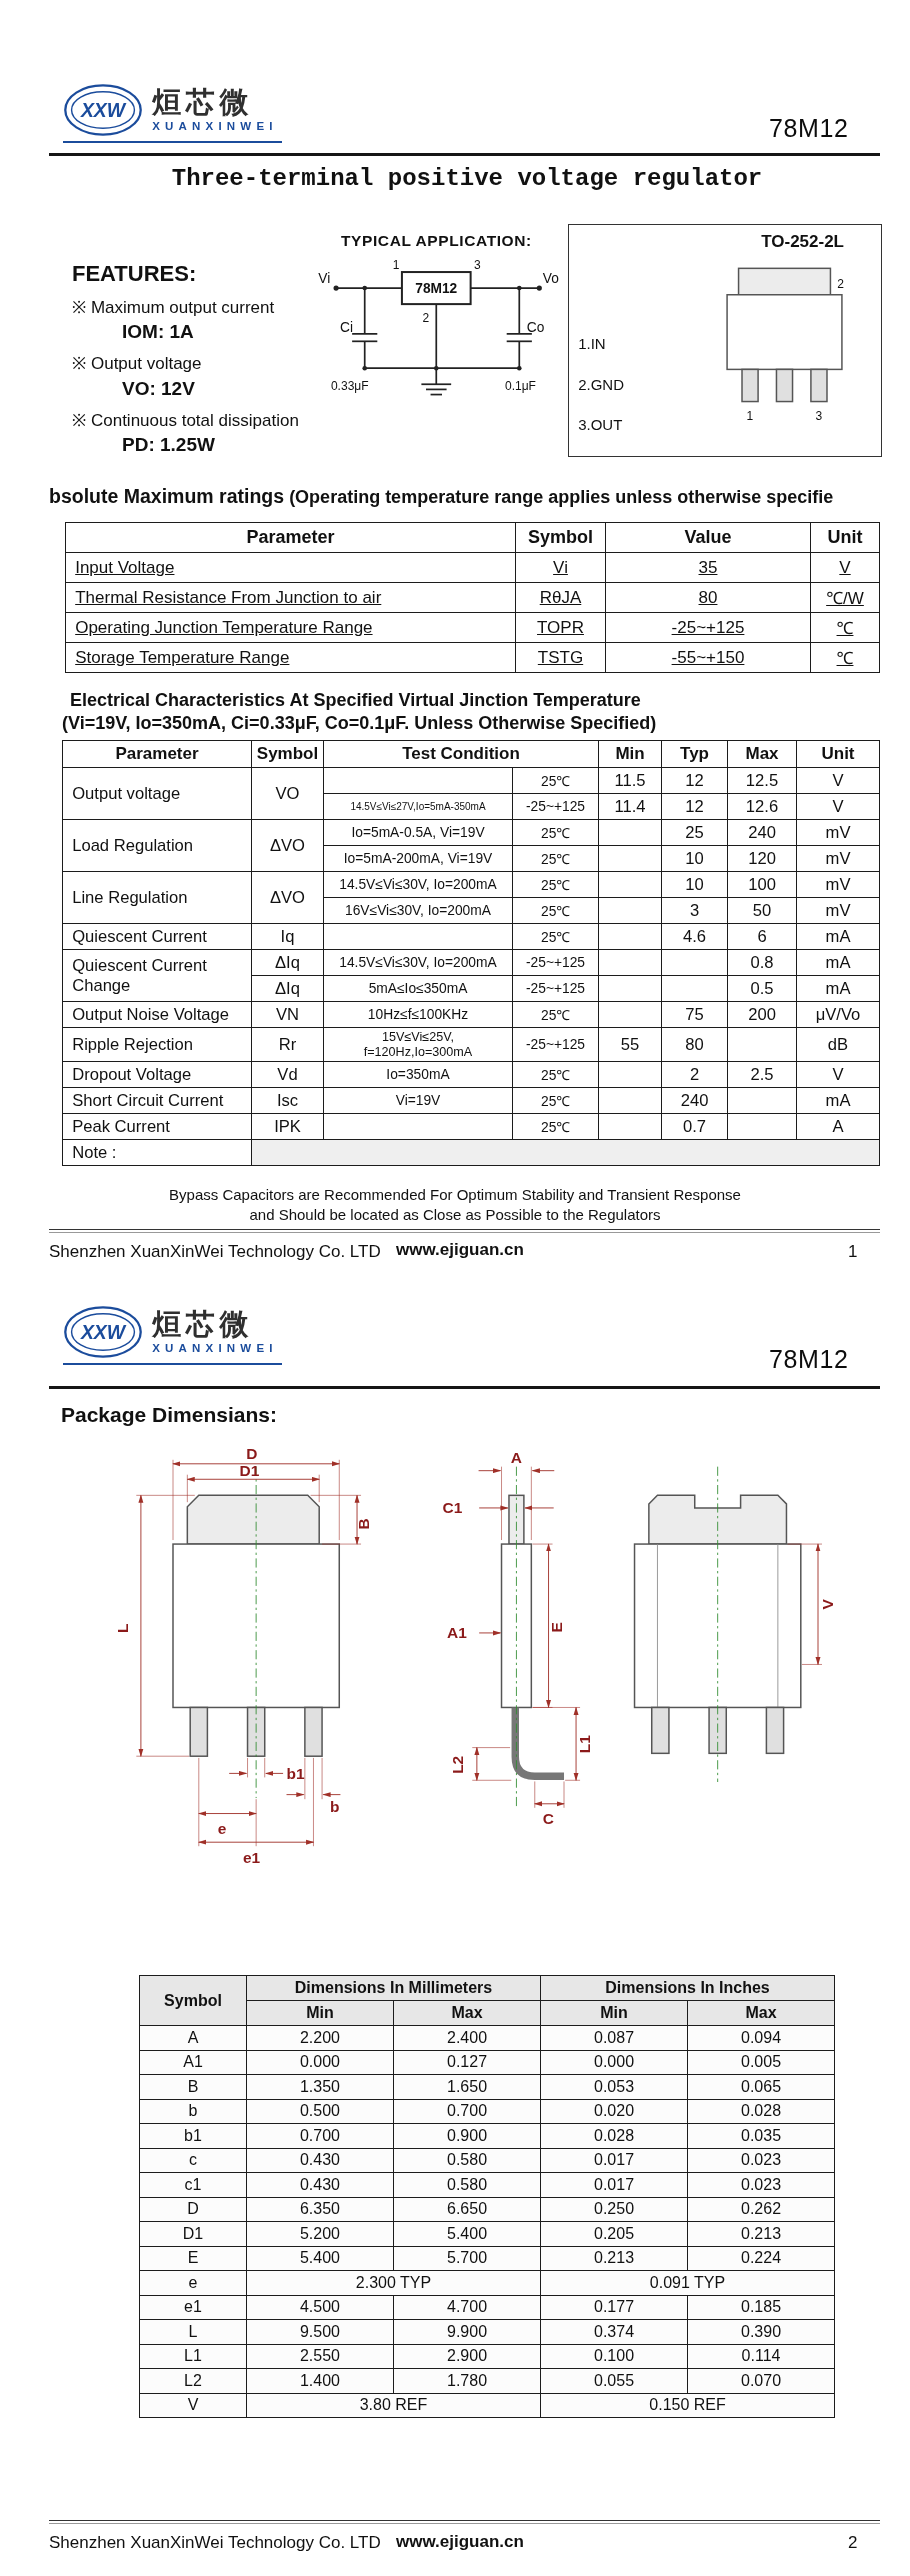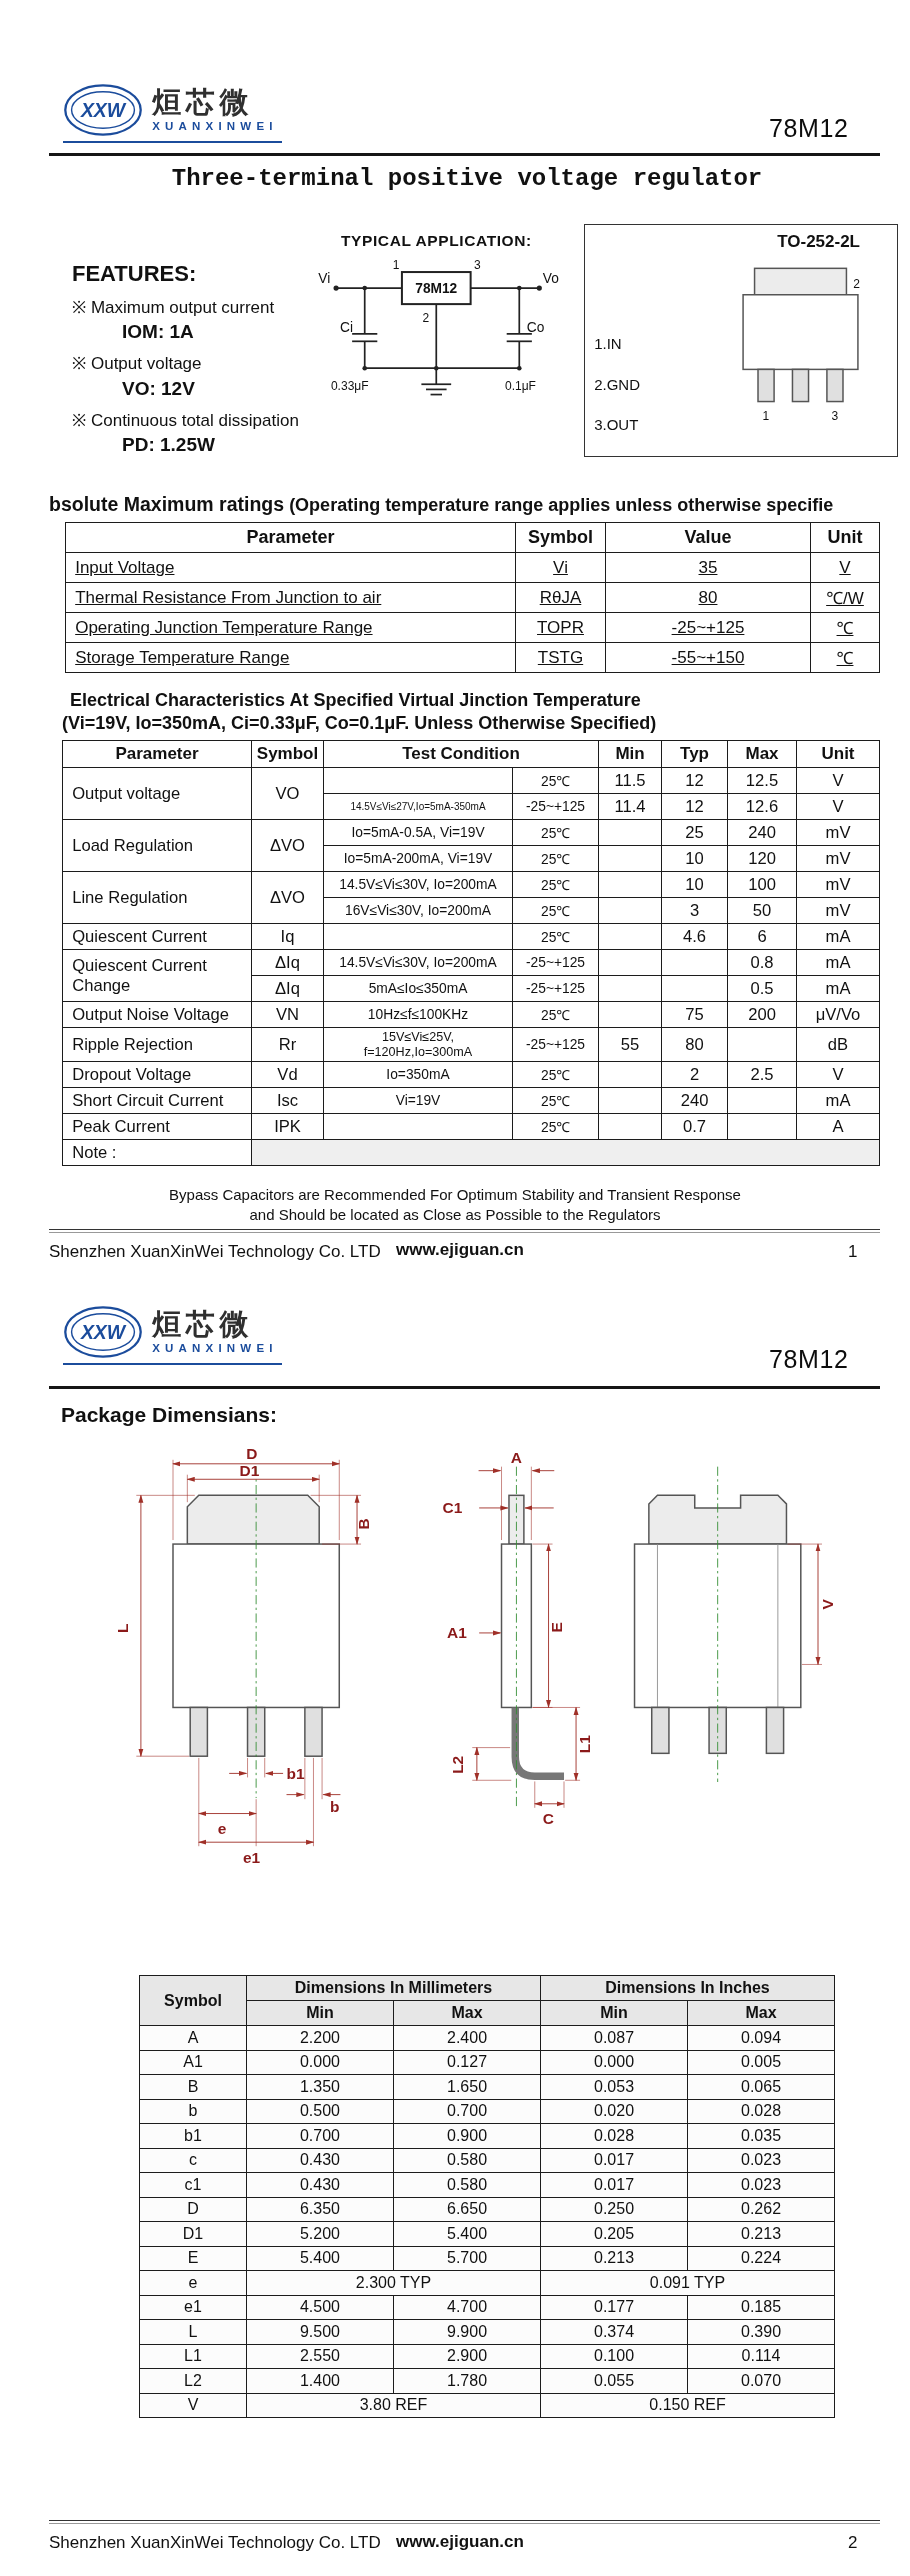--- a/index.html
+++ b/index.html
@@ -23,21 +23,21 @@
   .feat-label{font-size:17px;margin-top:8px;}
   .feat-value{font-size:19px;font-weight:bold;margin:3.4px 0 0 50px;}
   .app-h{font-size:15.5px;font-weight:bold;letter-spacing:0.6px;}
 
   
   .pkgbox{border:1.1px solid #333;background:#fff;}
   .pkg-title{position:absolute;top:6.9px;right:37px;font-weight:bold;font-size:17px;}
   .pkg-pins{position:absolute;left:9.2px;top:99px;font-size:15px;line-height:2.7;}
 
   
-  .absmax-h{font-size:19.5px;font-weight:bold;white-space:nowrap;margin-top:8px;}
+  .absmax-h{font-size:19.5px;font-weight:bold;white-space:nowrap;}
   .absmax-h .hb{font-size:18px;}
   .elec-h{font-size:18px;font-weight:bold;white-space:nowrap;}
 
   
   .t{border-collapse:collapse;table-layout:fixed;background:#fff;border:1.7px solid #111;}
   .t th,.t td{border:1.1px solid #1c1c1c;text-align:center;padding:0 3.4px;overflow:hidden;}
   .t1{width:814px;font-size:17px;}
   .t1 th{font-size:18px;height:29px;}
   .t1 td{height:29px;text-decoration:underline;}
   .t2{width:818px;font-size:16.6px;}
@@ -148,21 +148,21 @@
       <text class="cirsm" x="134" y="36">1</text>
       <text class="cirsm" x="276" y="36">3</text>
       <text class="cirsm" x="186" y="130">2</text>
       <text x="210" y="78" font-size="24" font-weight="bold" text-anchor="middle" fill="#111">78M12</text>
       <text class="cirtxt" x="42" y="146">Ci</text>
       <text class="cirtxt" x="368" y="146">Co</text>
       <text class="cirsm" x="26" y="248">0.33μF</text>
       <text class="cirsm" x="330" y="248">0.1μF</text>
     </svg>
 
-    <div class="pkgbox abs" style="left:568px;top:224px;width:312px;height:231px;margin-left:16px;">
+    <div class="pkgbox abs" style="left:568px;top:224px;width:312px;height:231px;">
       <div class="pkg-title">TO-252-2L</div>
       <div class="pkg-pins">
         <div>1.IN</div>
         <div>2.GND</div>
         <div>3.OUT</div>
       </div>
       <svg style="position:absolute;right:16px;top:33px;" width="161" height="178" viewBox="0 0 280 310">
         <rect class="ol fillg" x="60" y="18" width="160" height="46"></rect>
         <rect class="ol fillw" x="40" y="64" width="200" height="130"></rect>
         <rect class="ol filll" x="66" y="194" width="28" height="56"></rect>

